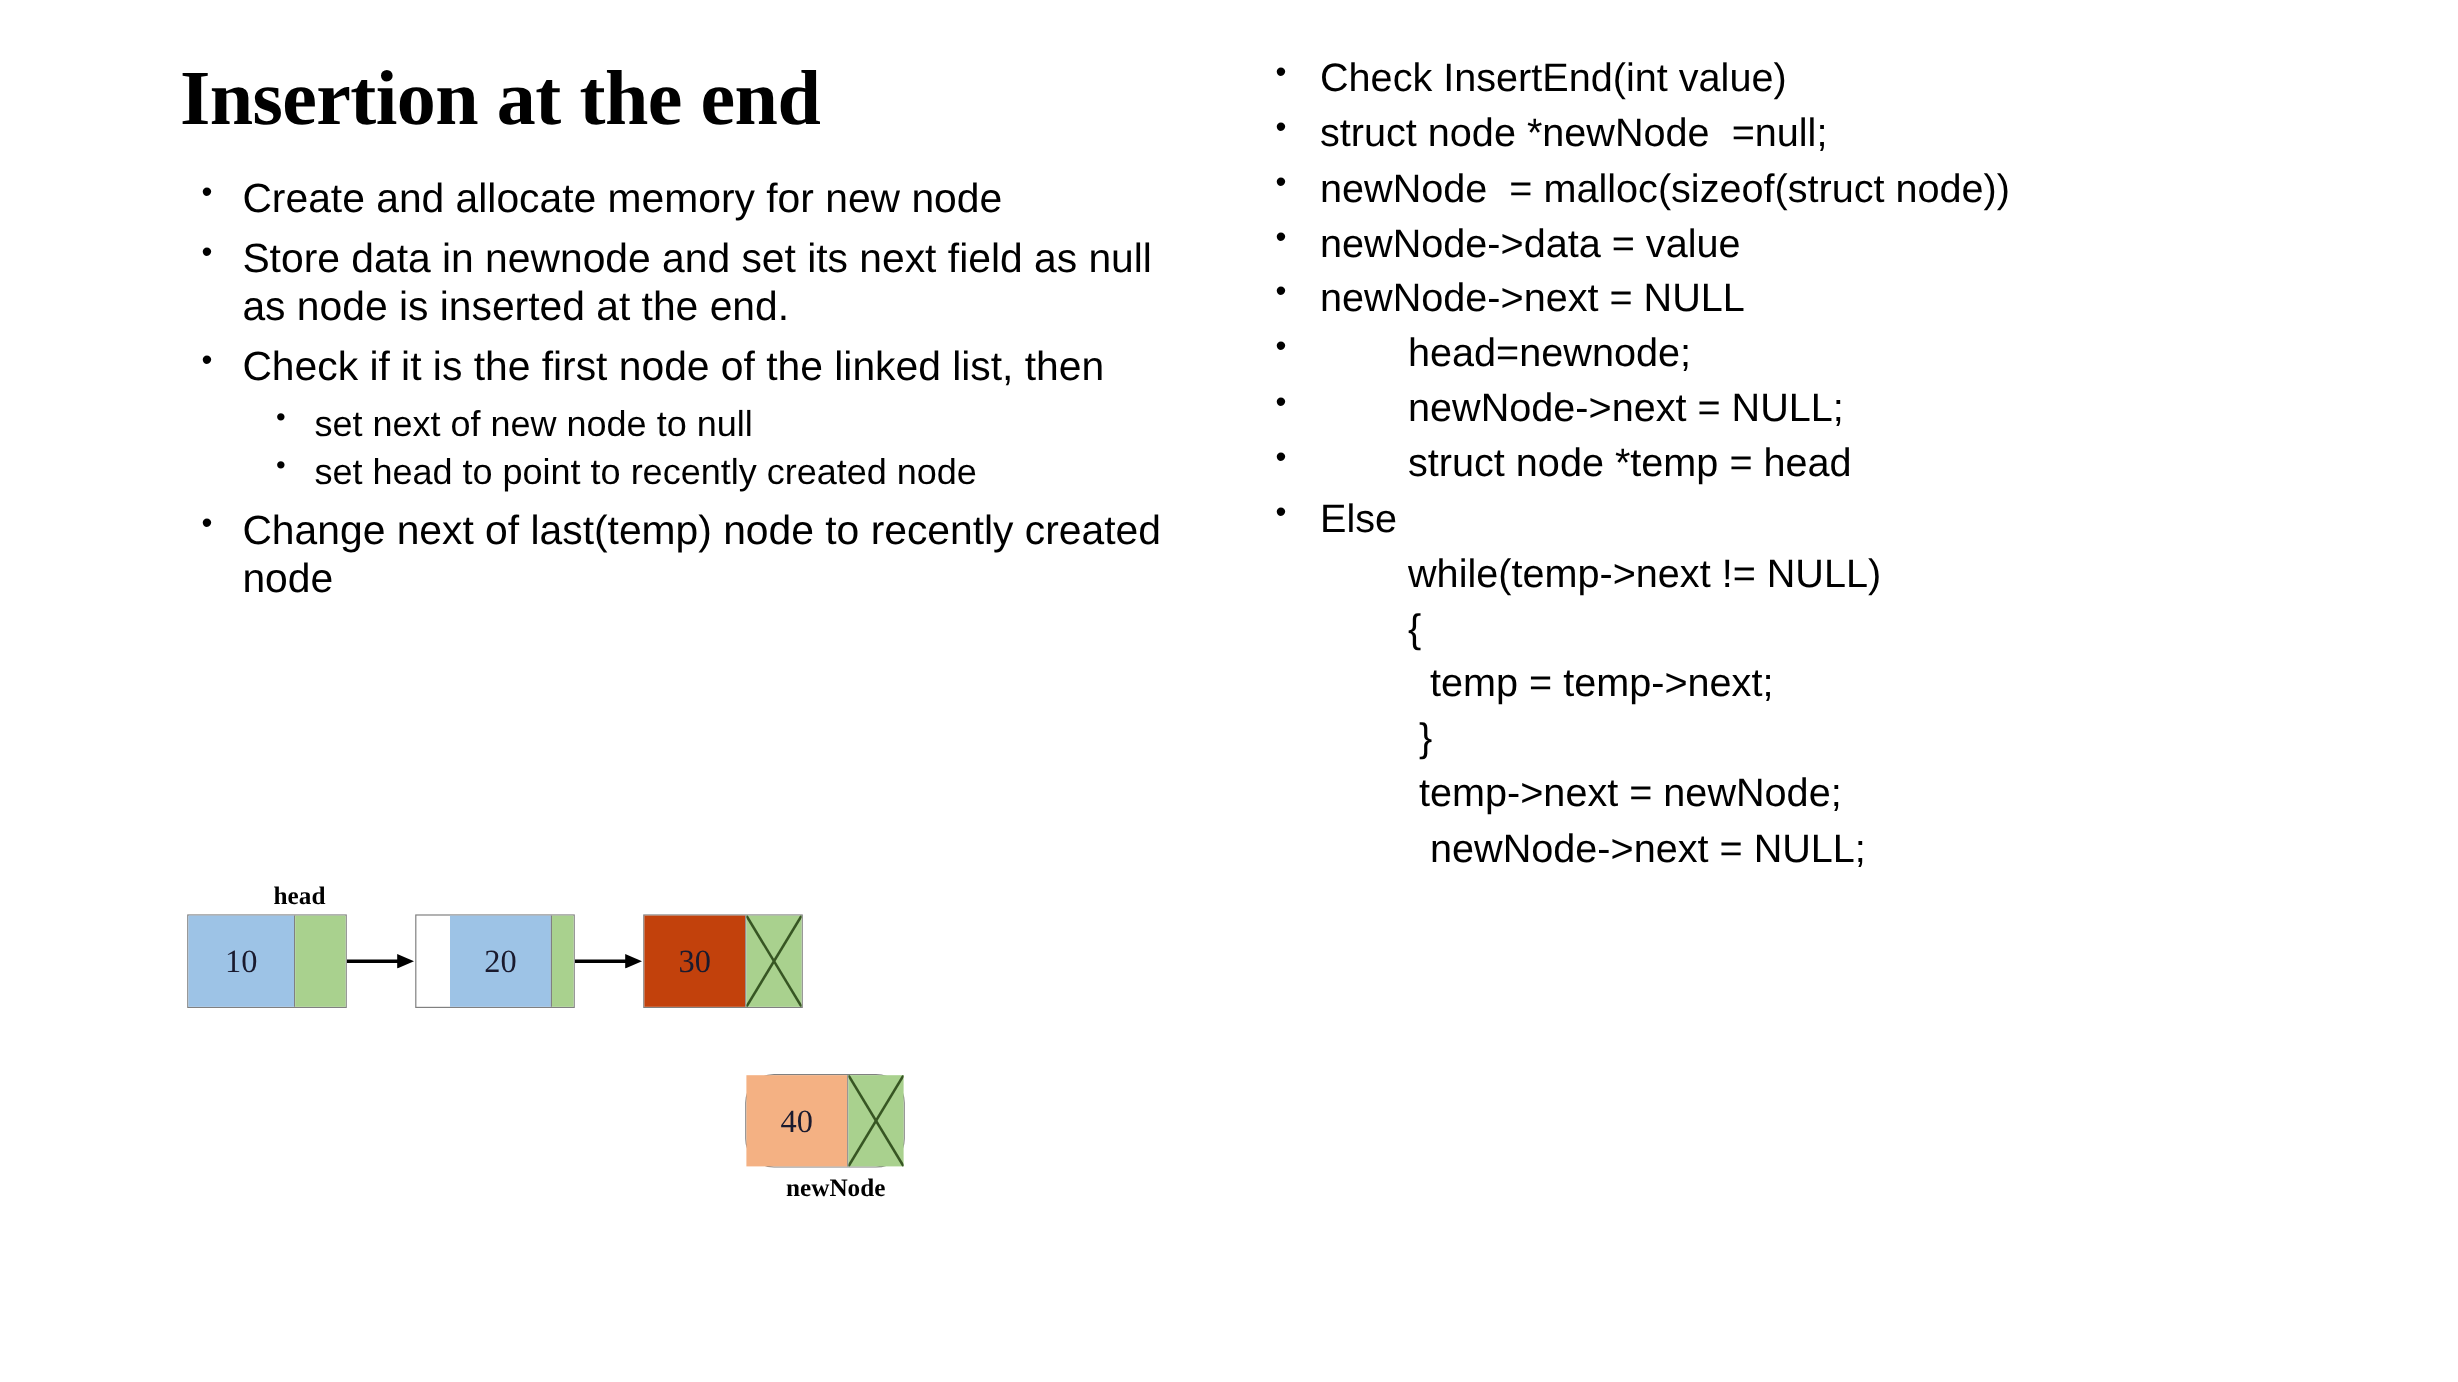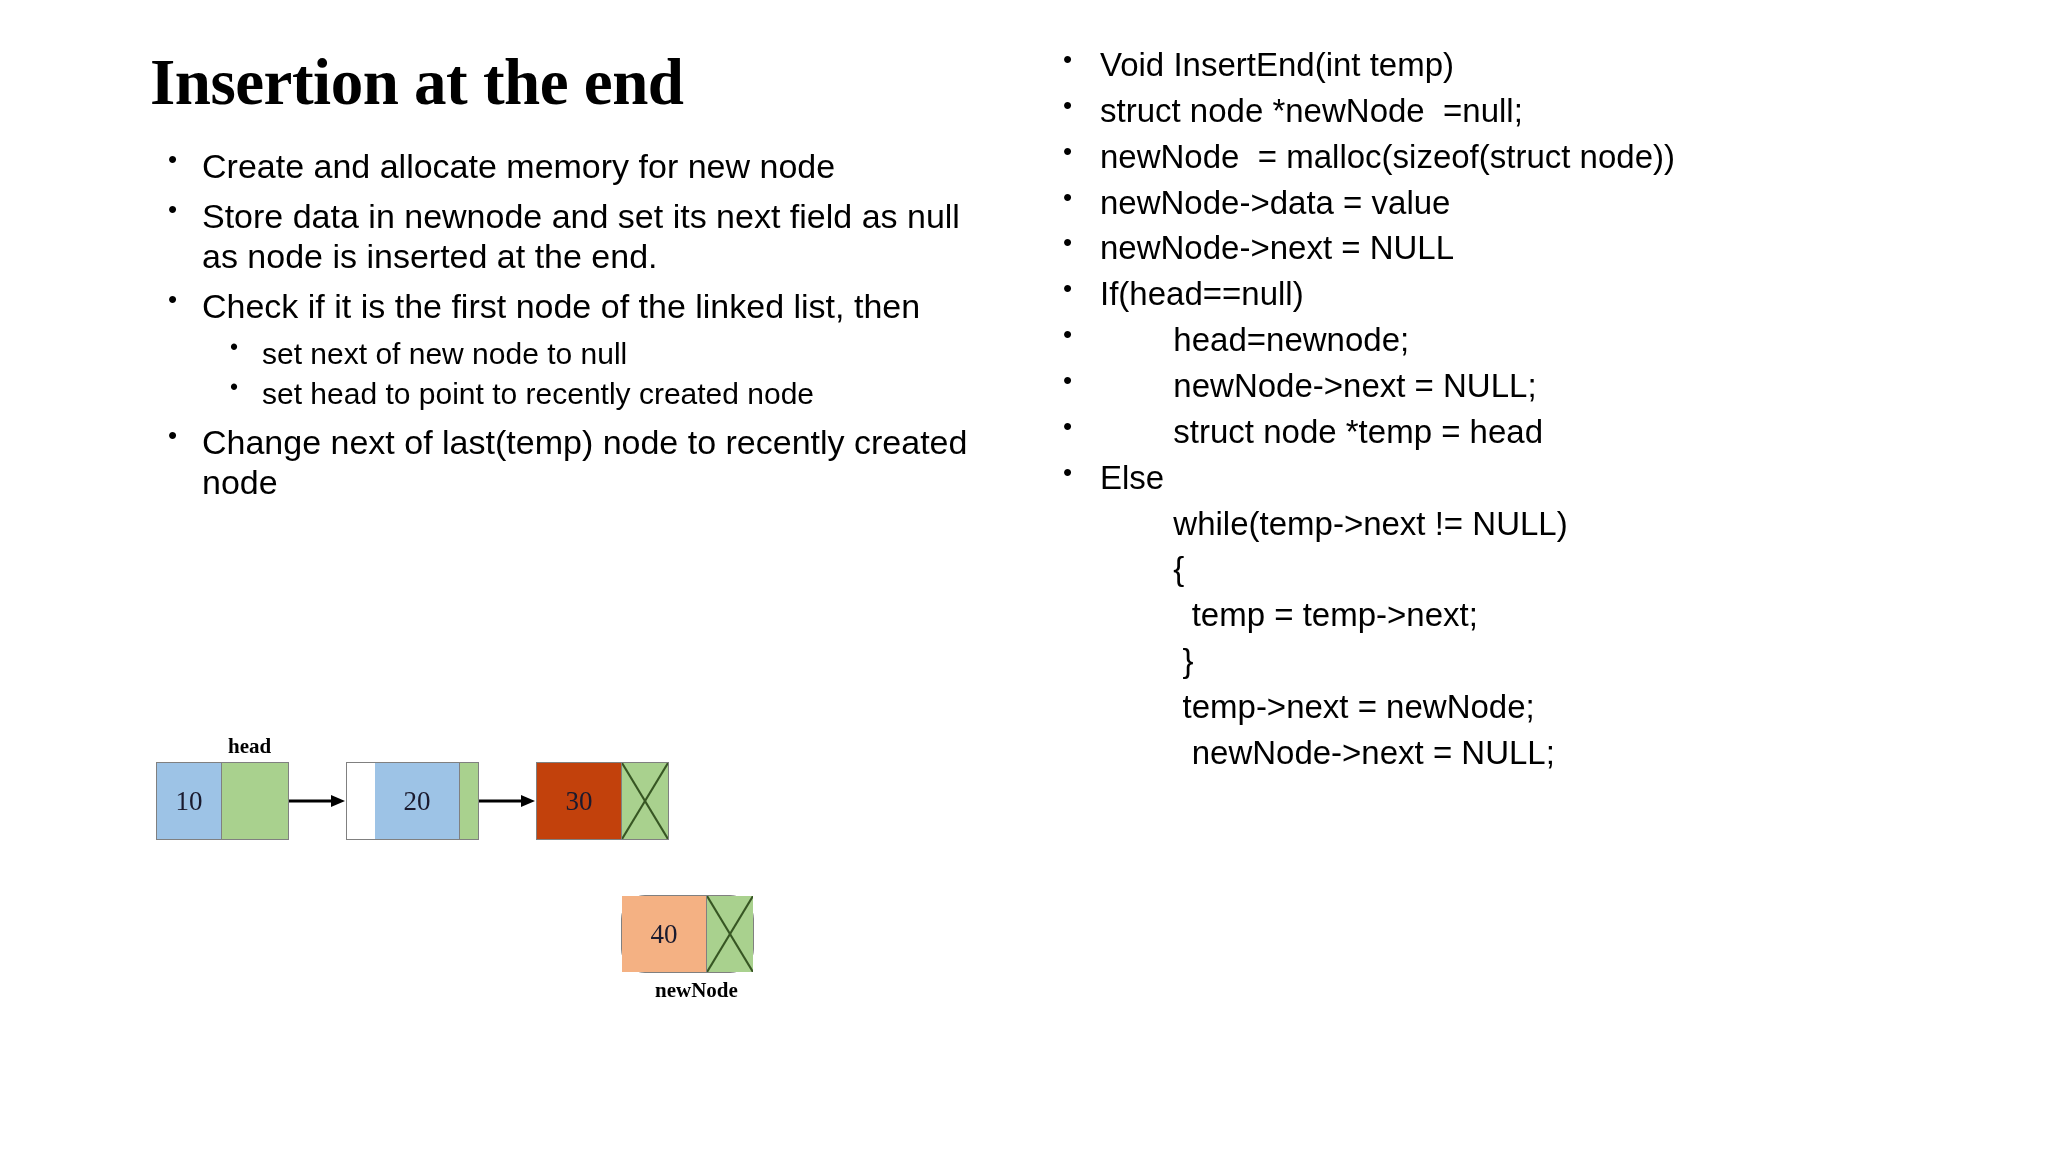--- a/index.html
+++ b/index.html
@@ -174,21 +174,21 @@
     </ul>
     <li class="bullet-l1">Change next of last(temp) node to recently created node</li>
   </ul>
 </div>
 
 <div id="diagram">
 
   <div class="caption" style="left:78px; top:-6px;">head</div>
 
   <div class="node" style="left:6px; top:22px; width:133px; height:78px;">
-    <div class="cell-data" style="width:64px; background:#9DC3E6;">10</div>
+    <div class="cell-data" style="width:88px; background:#9DC3E6;">10</div>
     <div class="divider"></div>
     <div class="cell-next" style="flex:1; background:#A9D18E;"></div>
   </div>
 
   <div class="arrow" style="left:139px; top:55px; width:56px;">
     <svg width="56" height="12" viewBox="0 0 56 12">
       <line x1="0" y1="6" x2="44" y2="6" stroke="#000000" stroke-width="3"></line>
       <polygon points="42,0 56,6 42,12" fill="#000000"></polygon>
     </svg>
   </div>
@@ -226,26 +226,25 @@
         <line x1="48" y1="0" x2="0" y2="78" stroke="#375623" stroke-width="2.2"></line>
       </svg>
     </div>
   </div>
 
   <div class="caption" style="left:505px; top:238px;">newNode</div>
 </div>
 
 <div id="right-column">
   <ul class="code-list">
-    <li class="code-line has-bullet">Void InsertEnd(int temp)</li>
+    <li class="code-line has-bullet">Check InsertEnd(int value)</li>
     <li class="code-line has-bullet">struct node *newNode  =null;</li>
     <li class="code-line has-bullet">newNode  = malloc(sizeof(struct node))</li>
     <li class="code-line has-bullet">newNode-&gt;data = value</li>
     <li class="code-line has-bullet">newNode-&gt;next = NULL</li>
-    <li class="code-line has-bullet">If(head==null)</li>
     <li class="code-line has-bullet">        head=newnode;</li>
     <li class="code-line has-bullet">        newNode-&gt;next = NULL;</li>
     <li class="code-line has-bullet">        struct node *temp = head</li>
     <li class="code-line has-bullet">Else</li>
     <li class="code-line">        while(temp-&gt;next != NULL)</li>
     <li class="code-line">        {</li>
     <li class="code-line">          temp = temp-&gt;next;</li>
     <li class="code-line">         }</li>
     <li class="code-line">         temp-&gt;next = newNode;</li>
     <li class="code-line">          newNode-&gt;next = NULL;</li>

